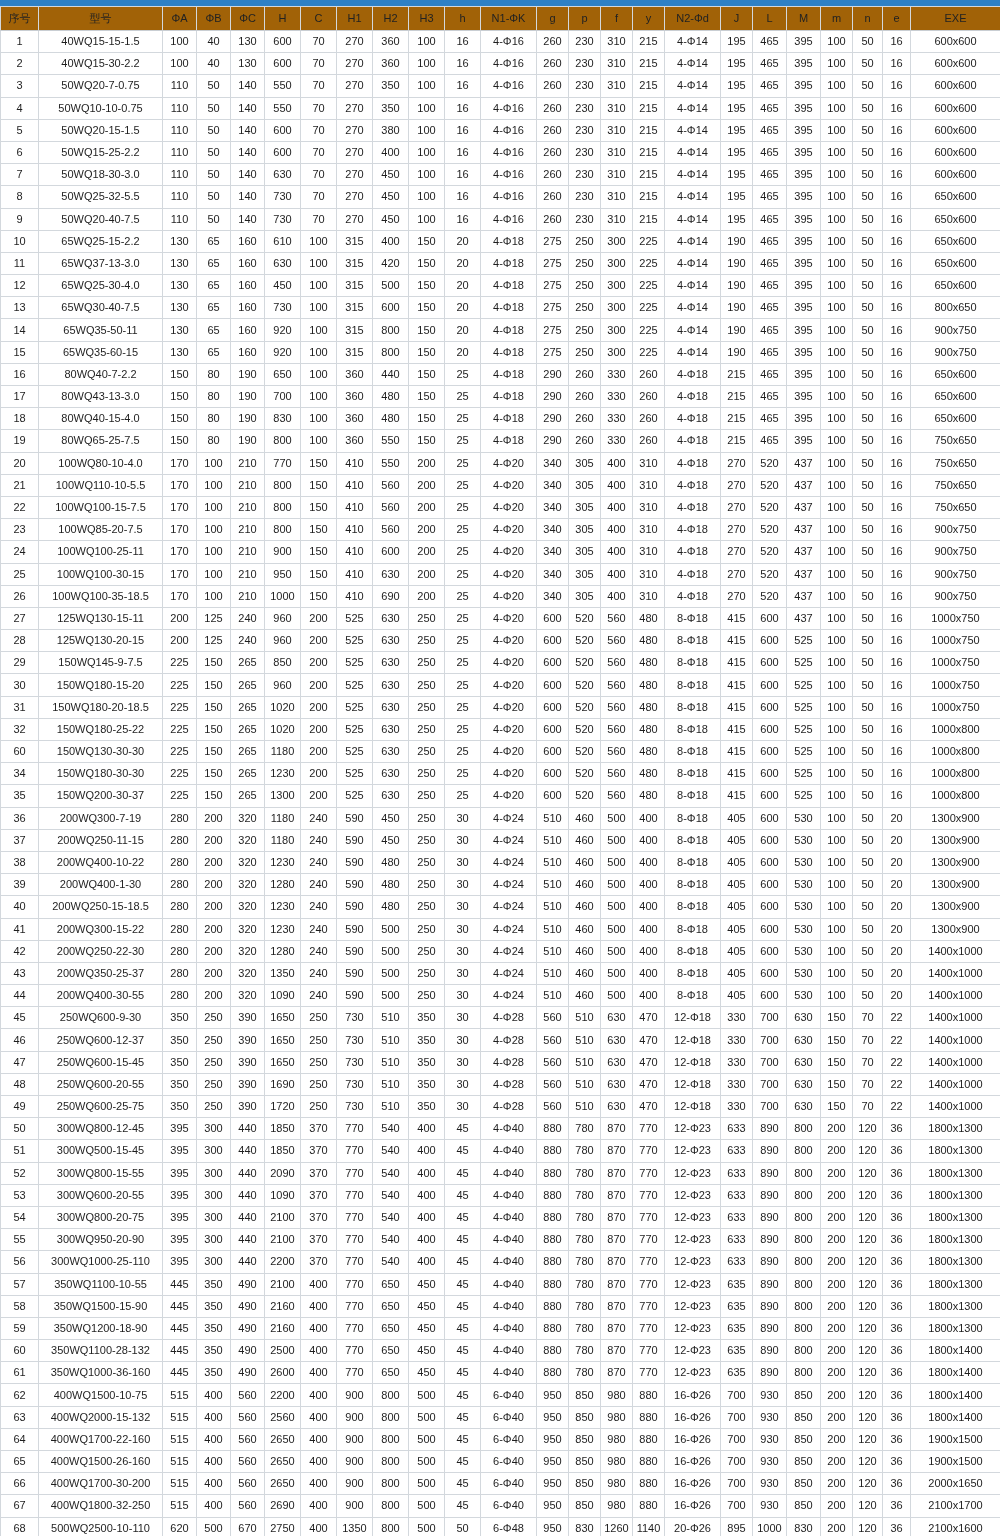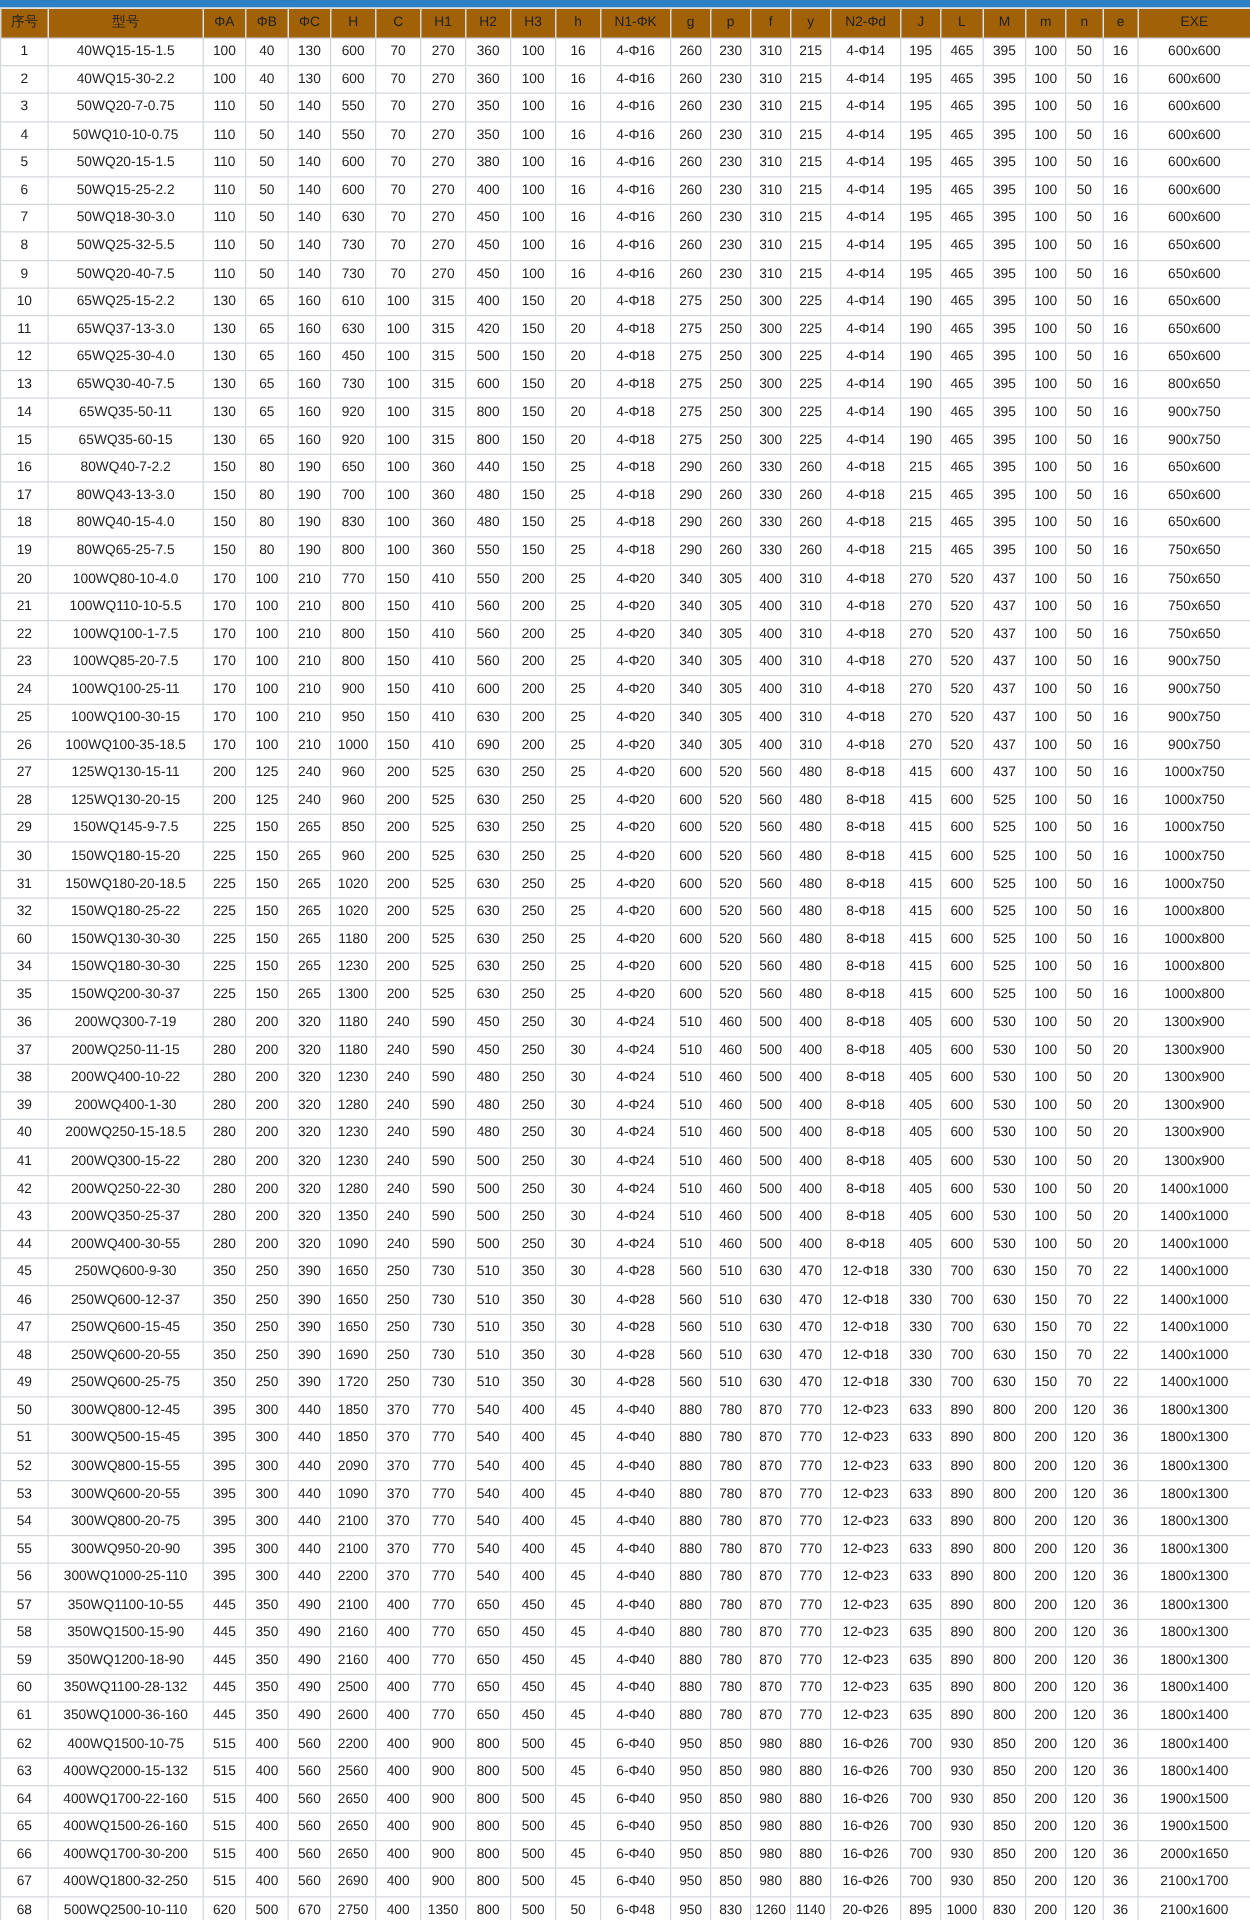--- a/index.html
+++ b/index.html
@@ -629,21 +629,21 @@
         <td>270</td>
         <td>520</td>
         <td>437</td>
         <td>100</td>
         <td>50</td>
         <td>16</td>
         <td>750x650</td>
       </tr>
       <tr>
         <td>22</td>
-        <td>100WQ100-1-7.5</td>
+        <td>100WQ100-15-7.5</td>
         <td>170</td>
         <td>100</td>
         <td>210</td>
         <td>800</td>
         <td>150</td>
         <td>410</td>
         <td>560</td>
         <td>200</td>
         <td>25</td>
         <td>4-Φ20</td>

